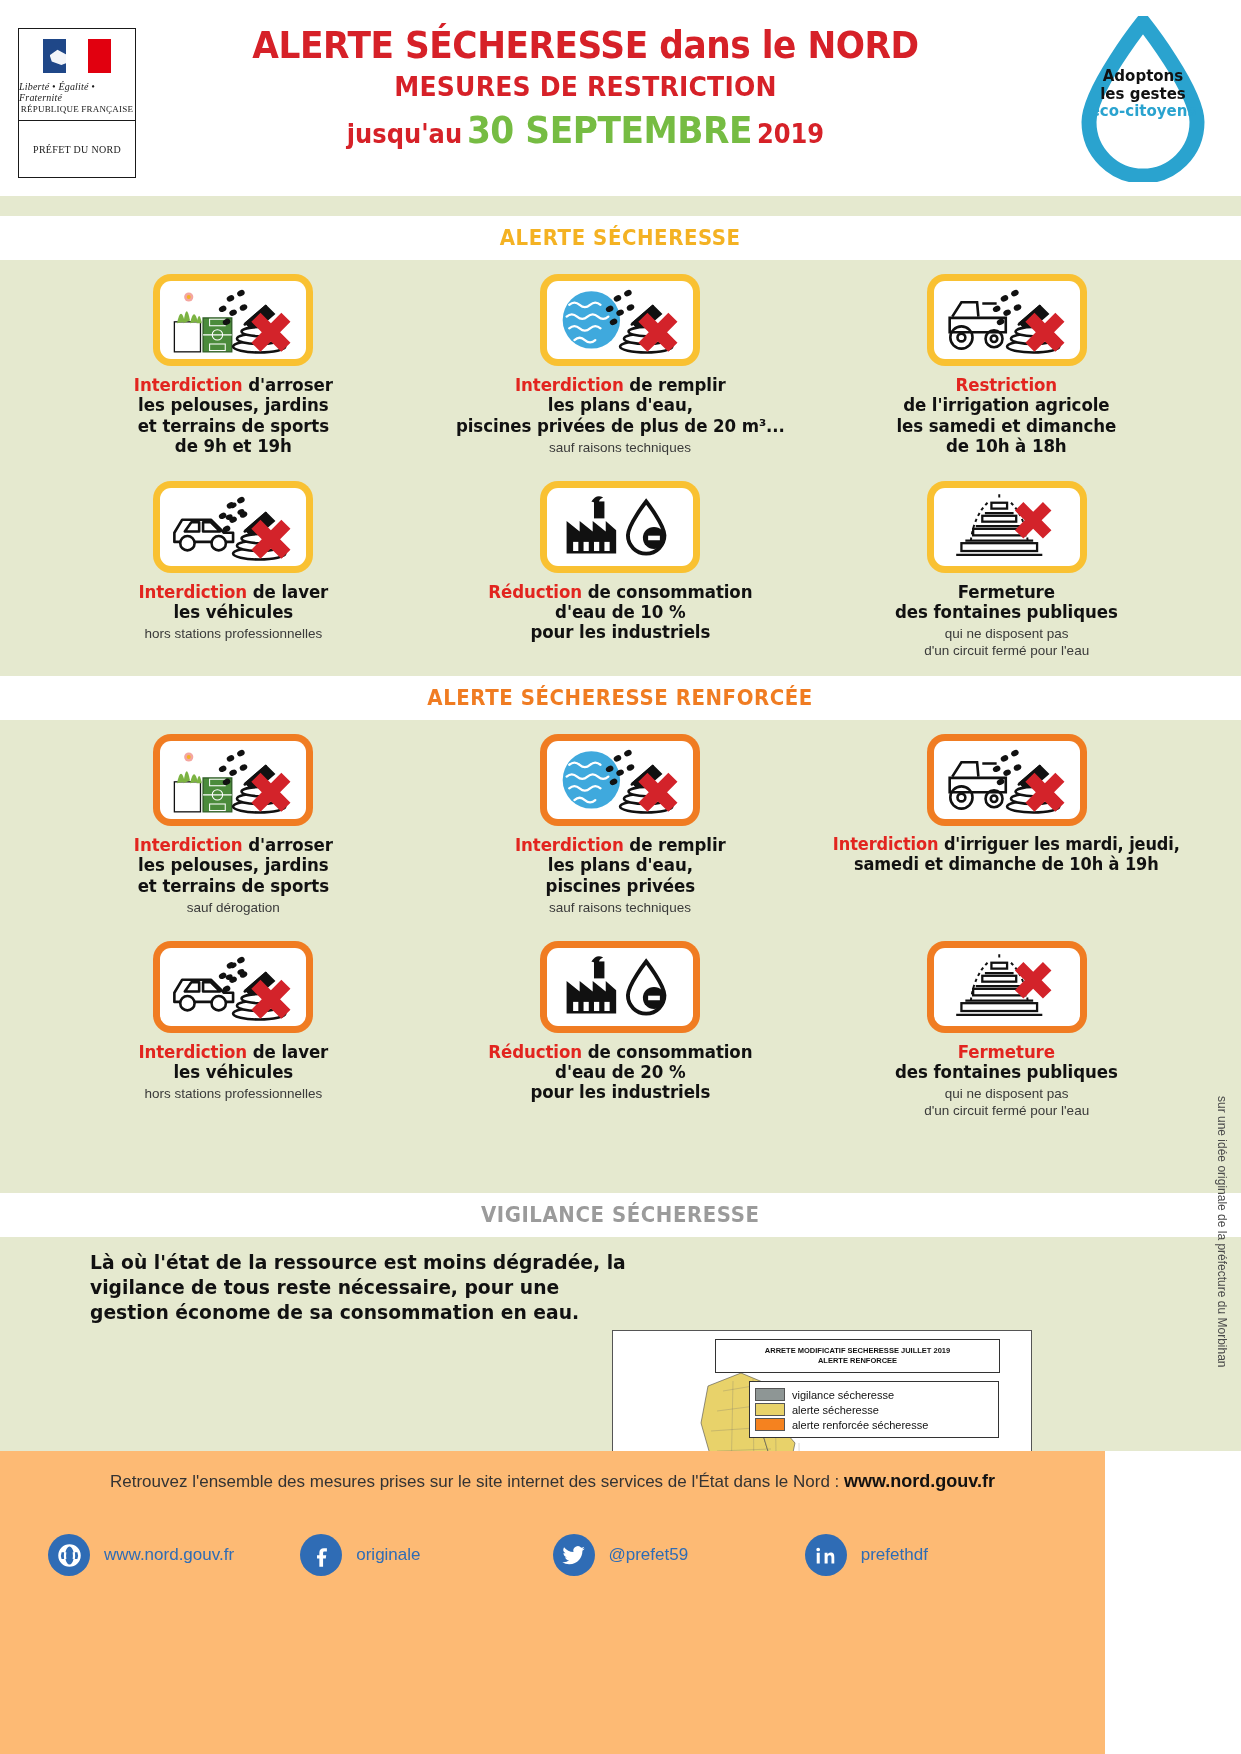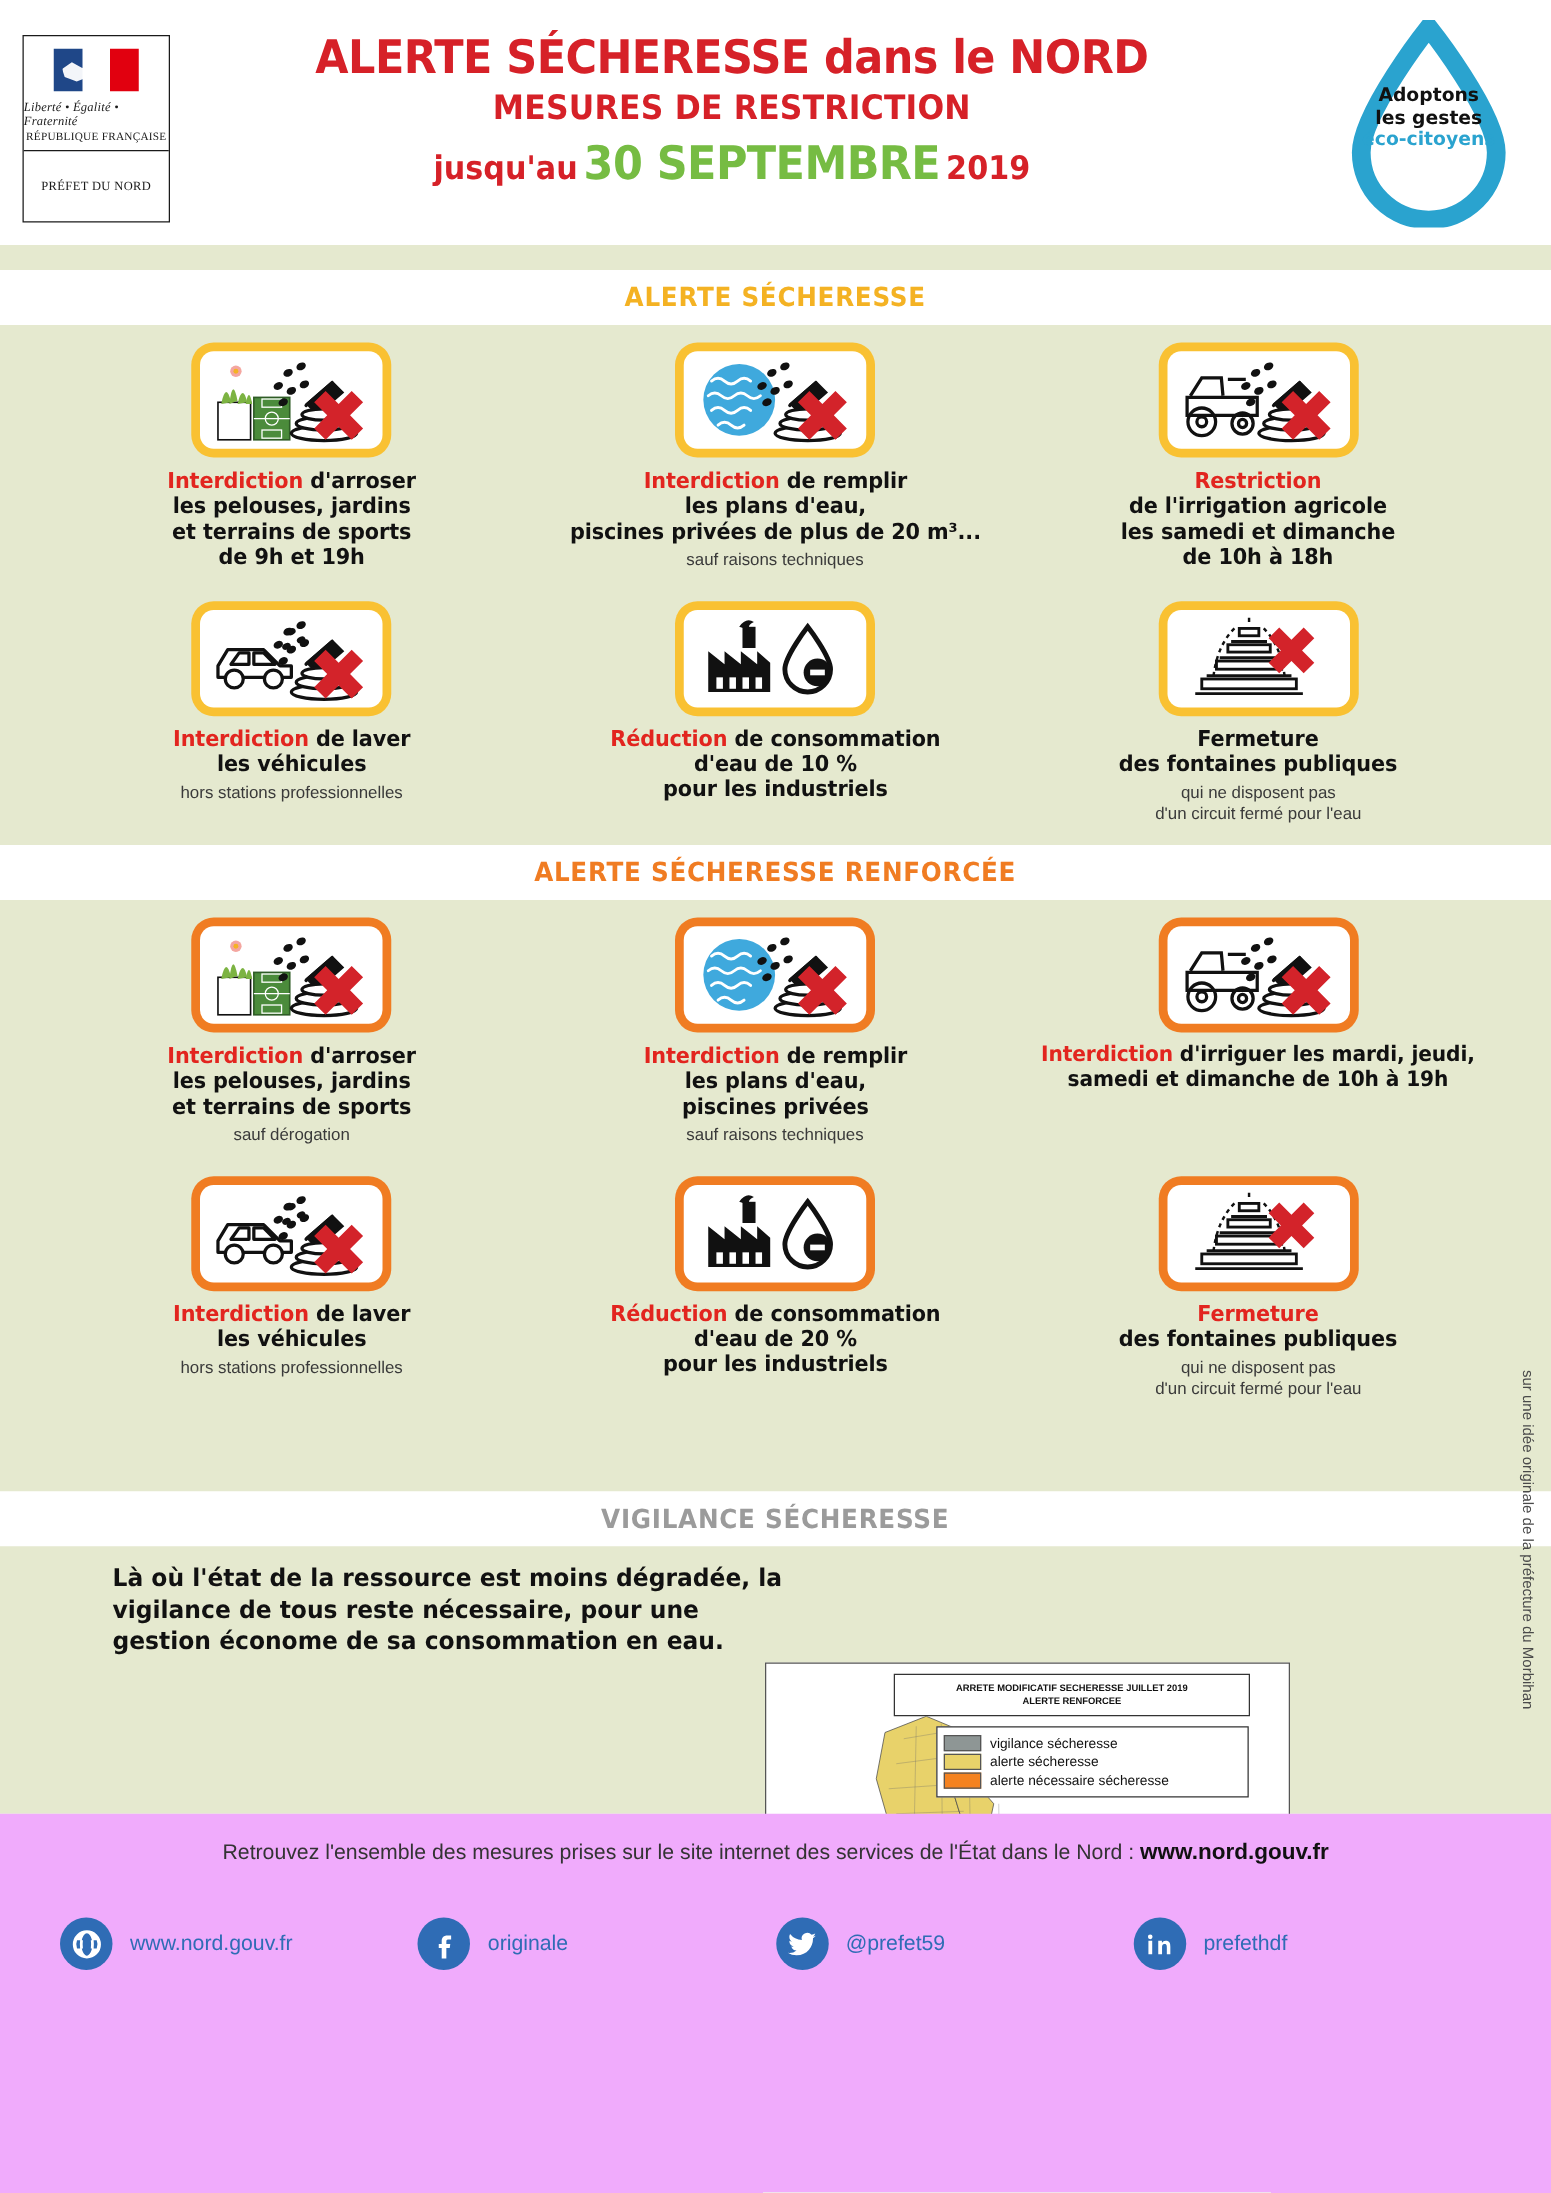--- a/index.html
+++ b/index.html
@@ -227,21 +227,21 @@
     position: absolute; right: 12px; top: 900px;
     font-family: "Liberation Sans", sans-serif;
     font-size: 12px; color: #4a4a4a;
     writing-mode: vertical-rl;
     white-space: nowrap;
   }
 
   
   .footer {
     position: absolute; left: 0; top: 1451px;
-    width: 1241px; height: 303px; background: #f0abfc;
+    width: 1105px; height: 303px; background: #fdba74;
   }
   .foot-line {
     text-align: center; padding-top: 20px;
     font-family: "Liberation Sans", sans-serif;
     font-size: 17px; color: #333;
   }
   .foot-line b { font-weight: bold; font-size: 18px; color: #111; }
   .socials {
     display: flex; align-items: center;
     margin-top: 42px; padding: 0 48px;
@@ -780,21 +780,21 @@
         <div class="leg-row">
           <span class="leg-sw" style="background:#8e9695"></span>
           <span class="leg-txt">vigilance sécheresse</span>
         </div>
         <div class="leg-row">
           <span class="leg-sw" style="background:#e8d26a"></span>
           <span class="leg-txt">alerte sécheresse</span>
         </div>
         <div class="leg-row">
           <span class="leg-sw" style="background:#f5821f"></span>
-          <span class="leg-txt">alerte nécessaire sécheresse</span>
+          <span class="leg-txt">alerte renforcée sécheresse</span>
         </div>
       </div>
 
     <div class="map-source">
       <div>Juillet 2019</div>
       <div>Source DREAL HdF</div>
       <div>© IGN</div>
     </div>
   </div>
 </div>

